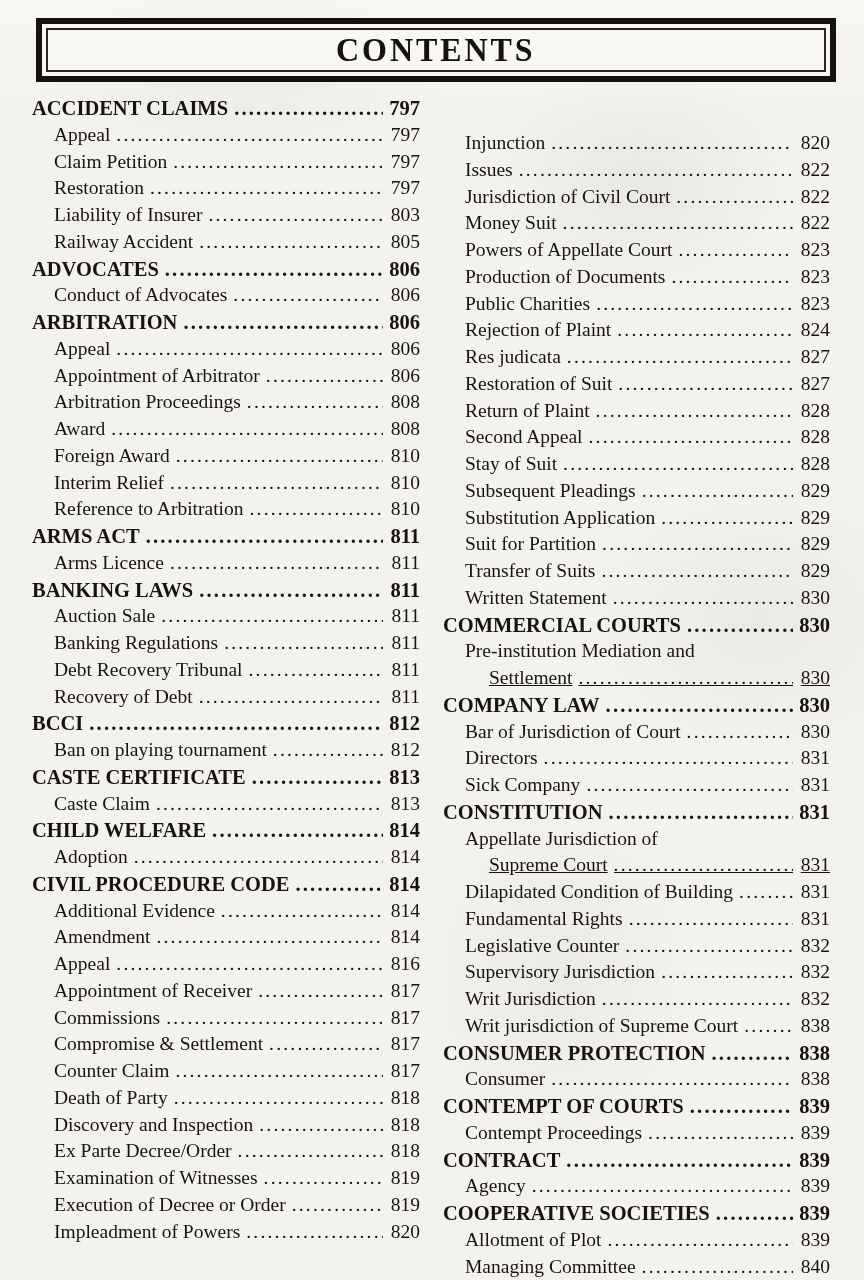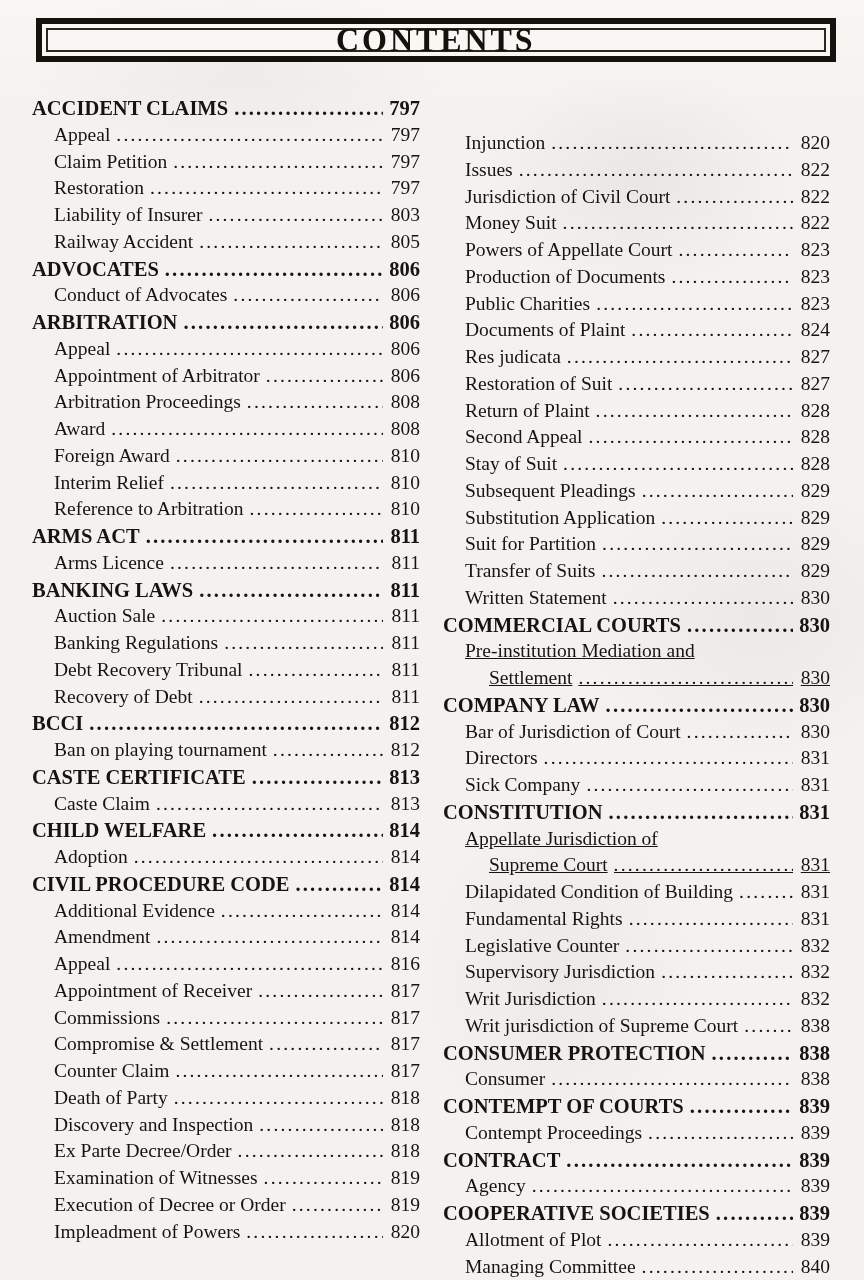--- a/index.html
+++ b/index.html
@@ -32,21 +32,21 @@
     position: absolute;
     inset: 0;
   }
 
   
   .title-box {
     position: absolute;
     left: 36px;
     top: 18px;
     width: 800px;
-    height: 44px;
+    height: 64px;
     border: 6px solid #15120e;
     background: #f8f7f4;
     box-sizing: border-box;
   }
   .title-inner {
     position: absolute;
     inset: 4px;
     border: 2px solid #2a2622;
     display: flex;
     align-items: center;
@@ -83,21 +83,21 @@
     height: 26.75px;
     font-size: 19.5px;
     line-height: 26.75px;
     white-space: nowrap;
   }
   .row.section {
     font-weight: bold;
     font-size: 20.5px;
   }
   .row.sub  { padding-left: 22px; }
-  .row.wrap { padding-left: 22px; text-decoration: underline; }
+  .row.wrap { padding-left: 22px; }
   .row.cont { padding-left: 46px; text-decoration: underline; }
 
   .label {
     white-space: nowrap;
     flex: 0 0 auto;
   }
   .dots {
     flex: 1 1 auto;
     overflow: hidden;
     white-space: nowrap;
@@ -373,21 +373,21 @@
           <span class="label">Production of Documents</span>
           <span class="dots"></span>
           <span class="pg">823</span>
         </div>
         <div class="row sub">
           <span class="label">Public Charities</span>
           <span class="dots"></span>
           <span class="pg">823</span>
         </div>
         <div class="row sub">
-          <span class="label">Documents of Plaint</span>
+          <span class="label">Rejection of Plaint</span>
           <span class="dots"></span>
           <span class="pg">824</span>
         </div>
         <div class="row sub">
           <span class="label">Res judicata</span>
           <span class="dots"></span>
           <span class="pg">827</span>
         </div>
         <div class="row sub">
           <span class="label">Restoration of Suit</span>

